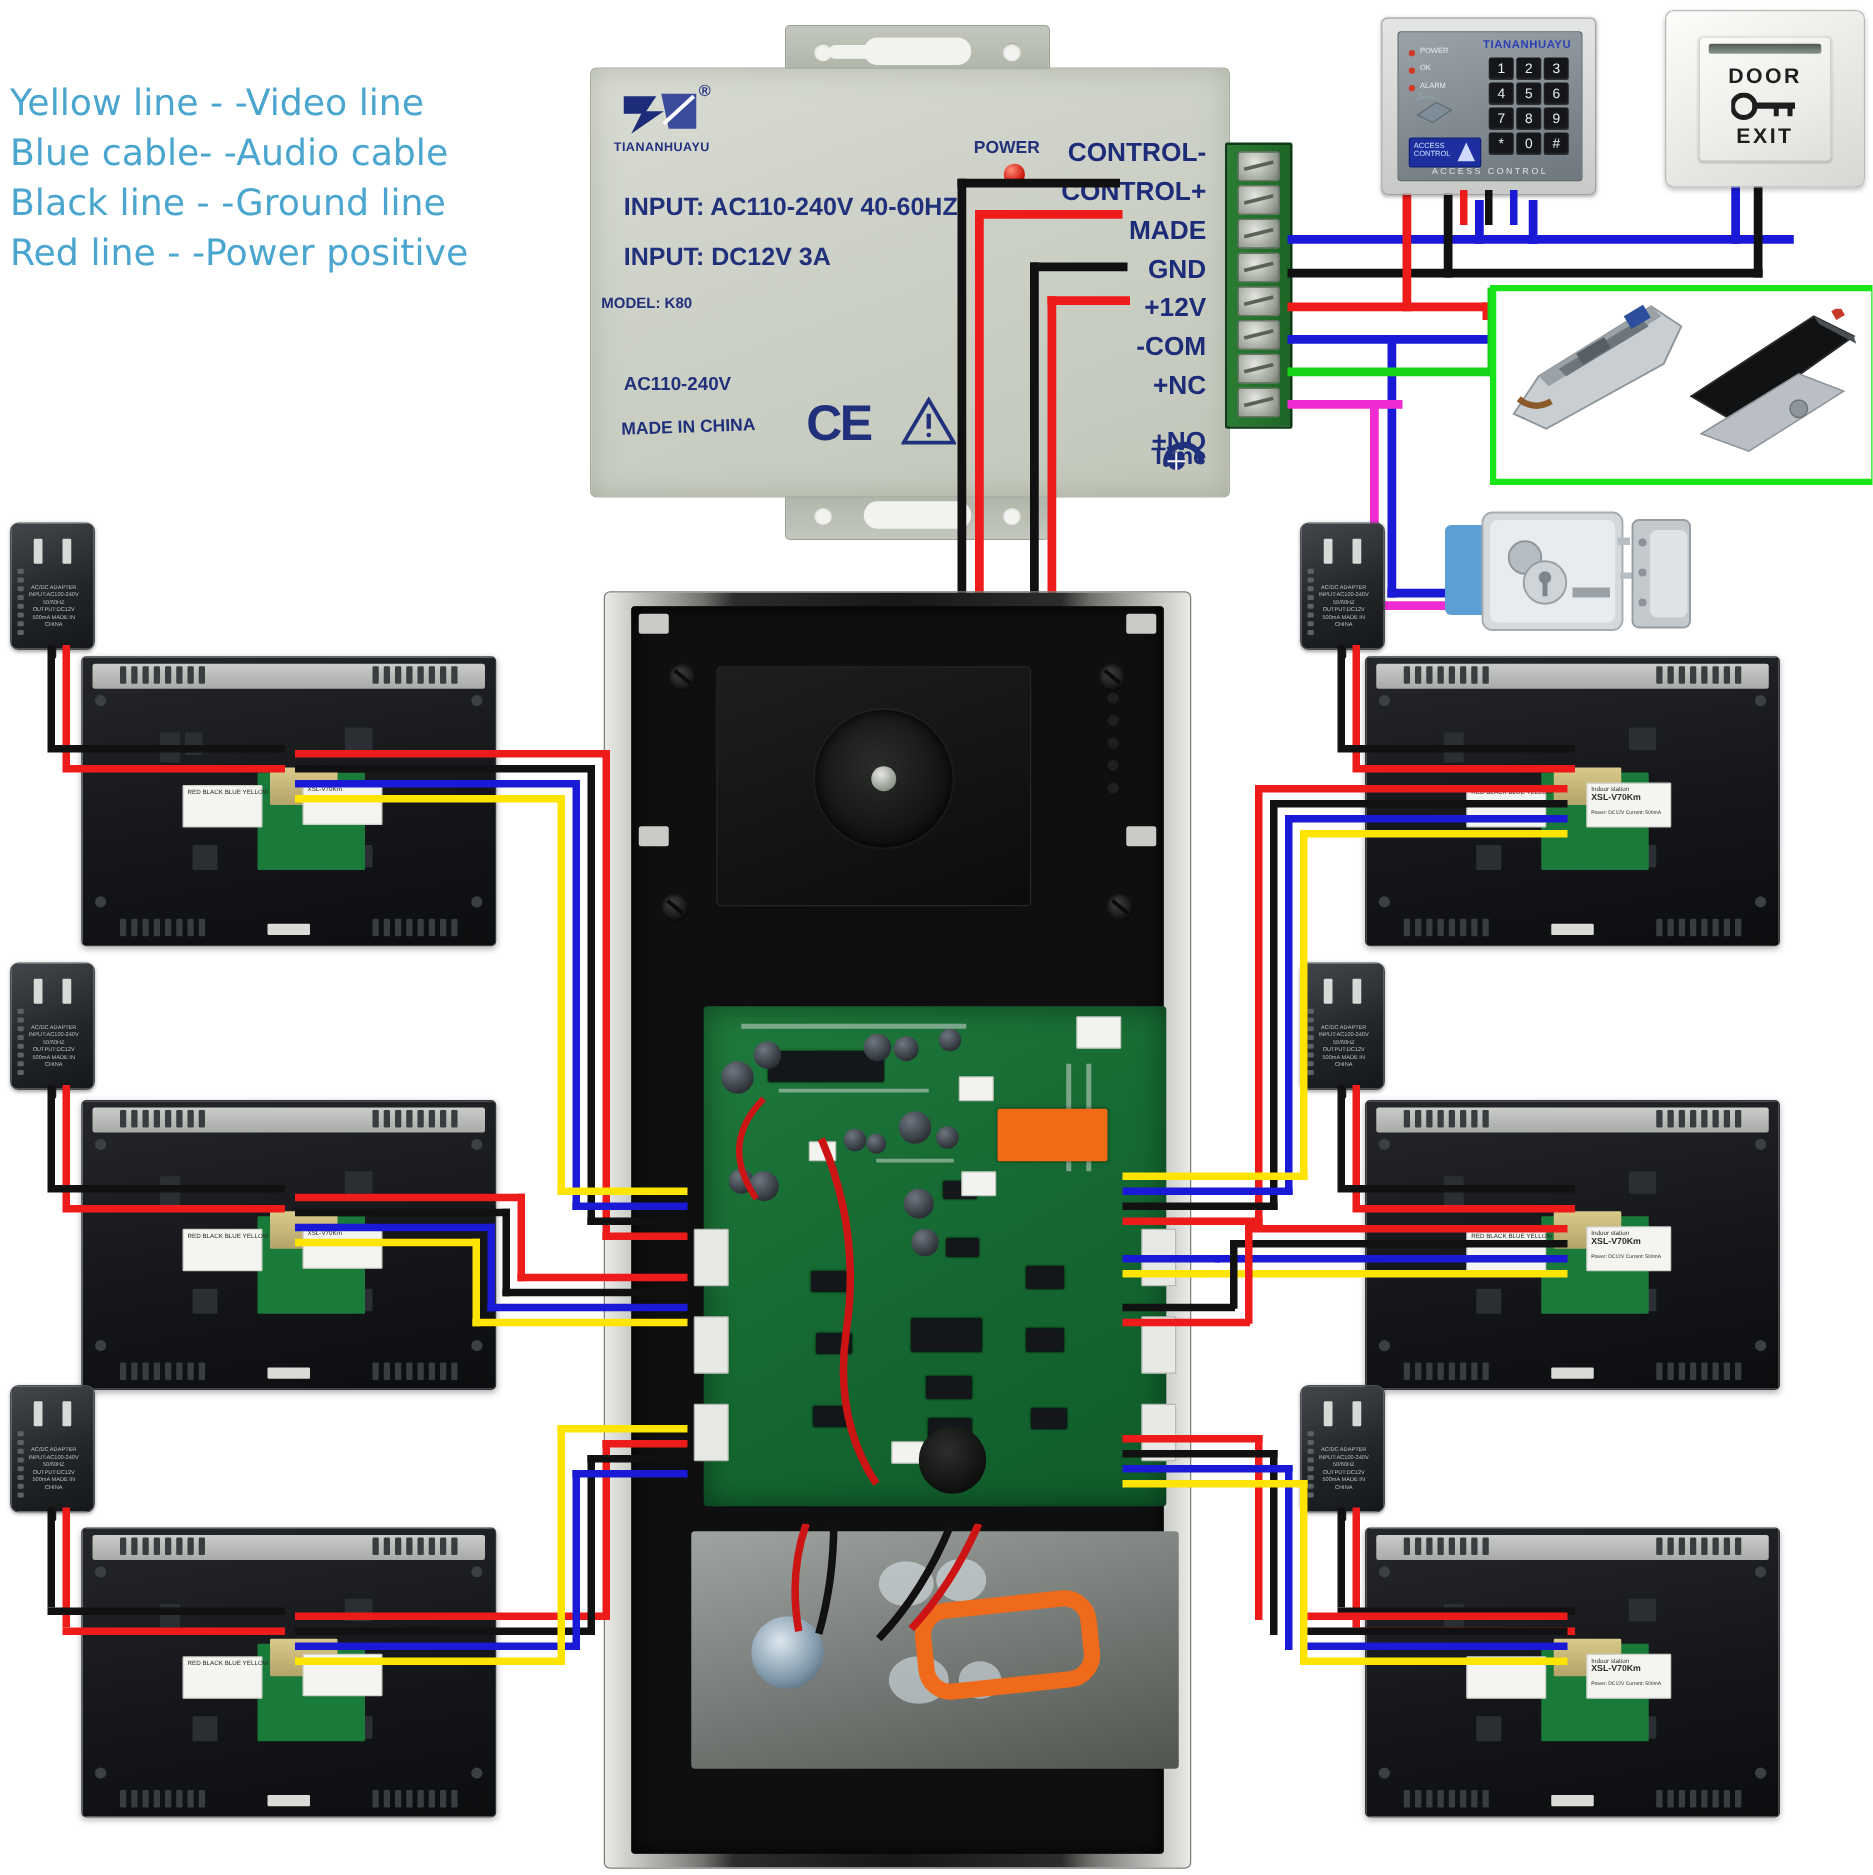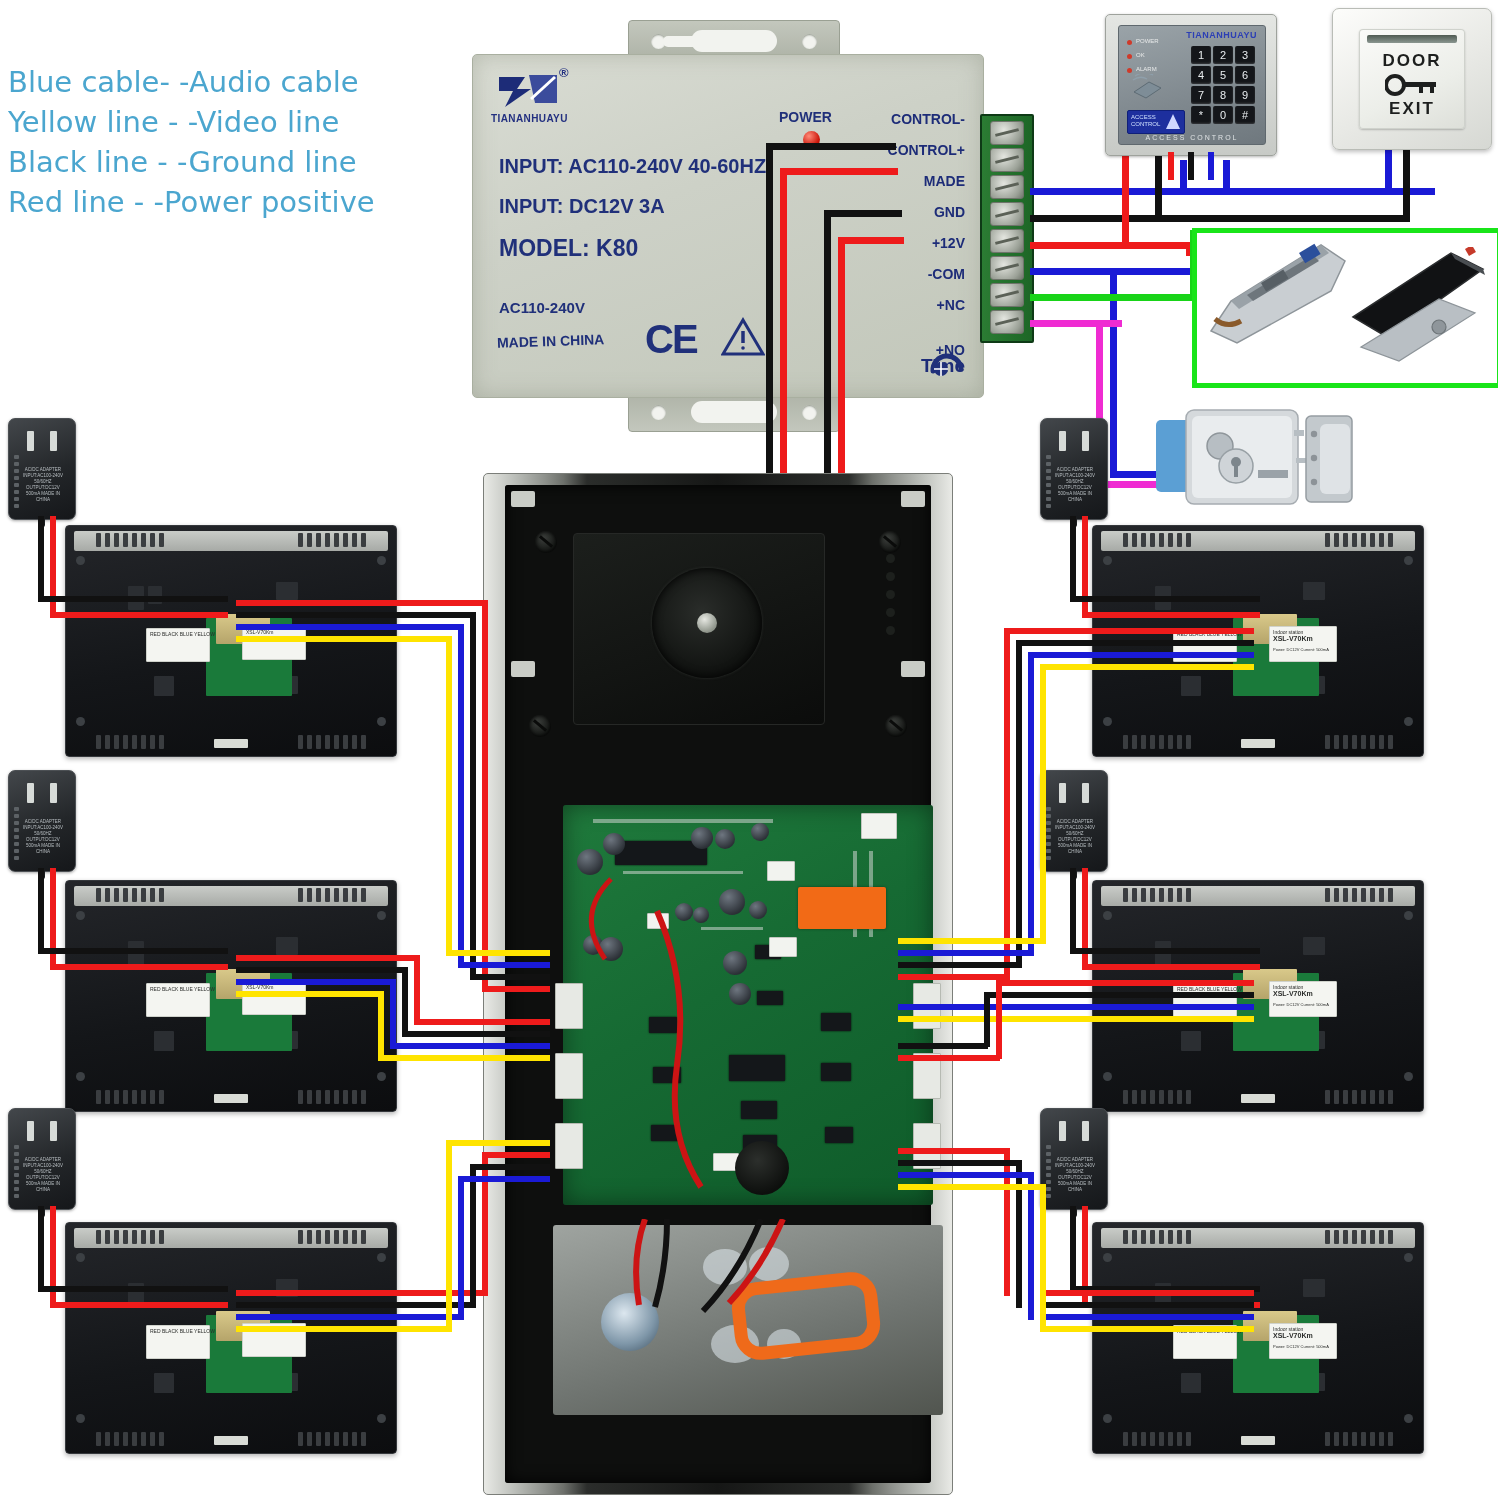--- a/index.html
+++ b/index.html
@@ -33,29 +33,29 @@
       border:1px solid #a9afa0;box-shadow:inset 0 0 22px rgba(120,126,110,.35);}
   .psu-txt{position:absolute;color:#20307a;font-weight:bold;}
   #psu-title{left:96px;top:24px;font-size:27px;letter-spacing:.5px;
       font-family:"Liberation Sans",sans-serif;color:#1d2c78;
       -webkit-text-stroke:.4px #1d2c78;}
   #psu-brand-mark{position:absolute;left:22px;top:14px;width:70px;height:42px;}
   #psu-brand-text{position:absolute;left:18px;top:58px;font-size:10px;color:#233080;letter-spacing:.4px;font-weight:bold;}
   #psu-reg{position:absolute;left:86px;top:10px;font-size:13px;color:#233080;font-weight:bold;}
   #psu-input{left:26px;top:100px;font-size:20px;}
   #psu-output{left:26px;top:140px;font-size:20px;}
-  #psu-model{left:26px;top:180px;font-size:23px;}
+  #psu-model{left:8px;top:180px;font-size:12px;}
   #psu-ac{left:26px;top:244px;font-size:15px;}
   #psu-made{left:24px;top:278px;font-size:14px;transform:rotate(-2deg);}
   #psu-ce{left:172px;top:262px;font-size:40px;font-weight:bold;letter-spacing:-2px;}
   #psu-warn{left:248px;top:262px;}
   #psu-powerlbl{left:306px;top:54px;font-size:14px;color:#20307a;}
   #psu-led{left:330px;top:76px;width:17px;height:17px;border-radius:50%;
       background:radial-gradient(circle at 35% 30%,#ff8a78,#cc1509 65%,#7d0b04);}
-  .term-label{position:absolute;right:18px;font-size:14px;color:#1d2c78;font-weight:bold;
+  .term-label{position:absolute;right:18px;font-size:21px;color:#1d2c78;font-weight:bold;
       text-align:right;white-space:nowrap;}
   #psu-time{position:absolute;right:18px;top:300px;font-size:19px;color:#1d2c78;font-weight:bold;}
   #time-knob{position:absolute;right:18px;top:292px;width:36px;height:30px;}
 
   
   #term-strip{left:512px;top:94px;width:50px;height:225px;background:#1f6b2a;
       border:2px solid #0e3a16;border-radius:2px;
       background:linear-gradient(90deg,#2b7c33,#1d6626);}
   #term-strip .screw{position:absolute;left:8px;width:32px;height:22px;border-radius:3px;
       background:radial-gradient(circle at 40% 35%,#e4e6e0,#9ba197 70%,#70766c);
@@ -188,22 +188,22 @@
   .adapter .ribs i{display:block;width:5px;height:4px;margin-bottom:3px;background:#5c6165;border-radius:1px;}
   .adapter .atxt{position:absolute;left:12px;top:48px;width:44px;font-size:4.5px;color:#b9bfc3;
       line-height:6px;text-align:center;}
   .adapter .cord{position:absolute;left:50%;transform:translateX(-50%);bottom:-8px;width:6px;height:10px;
       background:#1a1c1e;border-radius:0 0 2px 2px;}
 </style>
 </head>
 <body>
 
 <div class="abs" id="legend">
+  <div class="lline">Yellow line - -Video  line</div>
   <div class="lline">Blue cable- -Audio cable</div>
-  <div class="lline">Yellow line - -Video  line</div>
   <div class="lline">Black line - -Ground line</div>
   <div class="lline">Red line - -Power positive</div>
 </div>
 
 <div class="abs" id="psu-wrap">
 
   <div class="psu-flange" id="flange-top">
     <div class="hole" style="left:22px"></div>
     <div class="hole" style="right:22px"></div>
     <div class="slot"></div>

